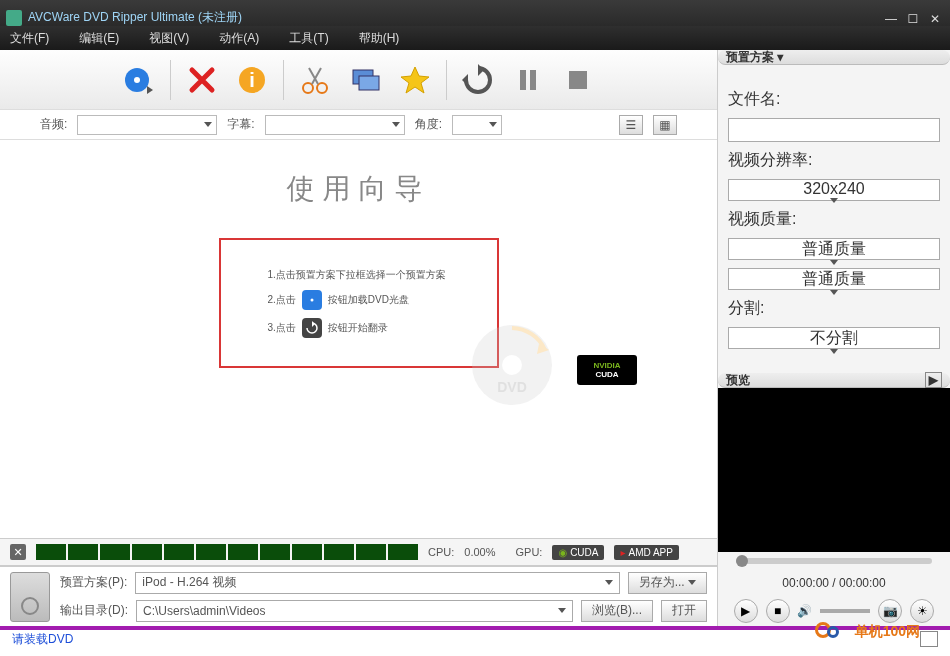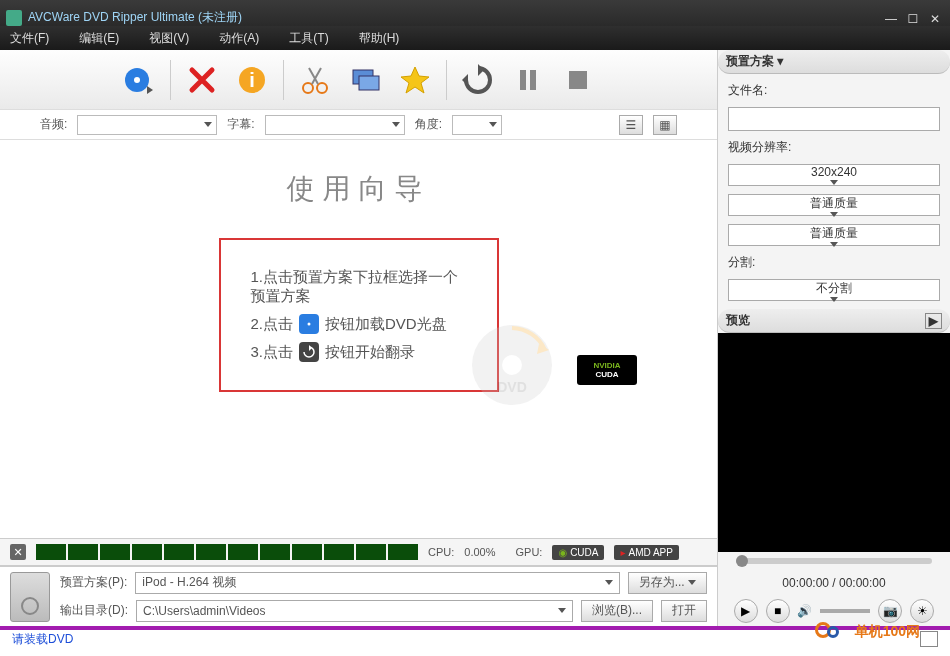--- a/index.html
+++ b/index.html
@@ -23,21 +23,21 @@
 .divider { width: 1px; height: 40px; background: #ccc; }
 
 .filterbar { height: 30px; display: flex; align-items: center; padding: 0 40px; gap: 10px; border-bottom: 1px solid #ddd; color: #555; font-size: 12px; }
 .filterbar .combo { width: 140px; height: 20px; border: 1px solid #bbb; background: #fff; display: flex; align-items: center; justify-content: flex-end; padding-right: 4px; }
 .filterbar .combo.small { width: 50px; }
 .viewbtn { width: 24px; height: 20px; border: 1px solid #aaa; background: linear-gradient(#fff,#ddd); display: flex; align-items: center; justify-content: center; cursor: pointer; }
 
 .content { flex: 1; background: #fff; position: relative; display: flex; flex-direction: column; align-items: center; padding-top: 30px; }
 .wizard-title { font-size: 28px; color: #888; letter-spacing: 8px; margin-bottom: 30px; }
 .wizard-box { border: 2px solid #d93636; padding: 20px 30px; width: 280px; }
-.wizard-box .step { color: #555; font-size: 15px; margin: 8px 0; display: flex; align-items: center; gap: 6px; }
+.wizard-box .step { color: #555; font-size: 10px; margin: 8px 17px; display: flex; align-items: center; gap: 6px; }
 .wizard-box .step-icon { width: 20px; height: 20px; border-radius: 4px; display: inline-flex; align-items: center; justify-content: center; }
 .dvd-bg { position: absolute; right: 160px; top: 180px; opacity: 0.25; }
 .cuda-badge { position: absolute; right: 80px; top: 215px; width: 60px; height: 30px; background: #000; color: #fff; font-size: 8px; display: flex; flex-direction: column; align-items: center; justify-content: center; border-radius: 3px; }
 
 .cpubar { height: 28px; background: #f5f5f5; border-top: 1px solid #ccc; border-bottom: 1px solid #ccc; display: flex; align-items: center; padding: 0 10px; gap: 10px; font-size: 11px; color: #555; }
 .cpu-segments { display: flex; gap: 2px; }
 .cpu-seg { width: 30px; height: 16px; background: #0a4d0a; }
 .gpu-badge { padding: 2px 6px; background: #444; color: #fff; border-radius: 2px; font-size: 10px; display: flex; align-items: center; gap: 3px; }
 .closebtn { width: 16px; height: 16px; background: #666; color: #fff; display: flex; align-items: center; justify-content: center; border-radius: 2px; cursor: pointer; }
 
@@ -46,22 +46,22 @@
 .ipod-icon::after { content: ""; position: absolute; bottom: 6px; left: 50%; transform: translateX(-50%); width: 14px; height: 14px; border: 2px solid #888; border-radius: 50%; }
 .preset-rows { flex: 1; display: flex; flex-direction: column; gap: 6px; }
 .preset-row { display: flex; align-items: center; gap: 8px; font-size: 12px; color: #555; }
 .preset-row .long { flex: 1; height: 22px; border: 1px solid #aaa; background: #fff; display: flex; align-items: center; justify-content: space-between; padding: 0 6px; }
 .preset-row .btn { height: 22px; padding: 0 10px; border: 1px solid #aaa; background: linear-gradient(#fff,#ddd); display: flex; align-items: center; cursor: pointer; }
 
 .statusbar { height: 22px; border-top: 4px solid #a21caf; display: flex; align-items: center; padding: 0 12px; color: #1d4ed8; font-size: 12px; justify-content: space-between; }
 .status-icon { width: 18px; height: 16px; border: 1px solid #888; }
 
 
-.panel-header { height: 24px; background: linear-gradient(#eee,#ddd); border-bottom: 1px solid #bbb; display: flex; align-items: center; padding: 0 8px; font-weight: bold; color: #333; justify-content: space-between; border-radius: 12px; }
-.panel-body { padding: 8px 10px; display: flex; flex-direction: column; gap: 8px; font-size: 12px; color: #333; }
+.panel-header { height: 15px; background: linear-gradient(#eee,#ddd); border-bottom: 1px solid #bbb; display: flex; align-items: center; padding: 0 8px; font-weight: bold; color: #333; justify-content: space-between; border-radius: 12px; }
+.panel-body { padding: 24px 10px; display: flex; flex-direction: column; gap: 8px; font-size: 16px; color: #333; }
 .panel-body label { color: #333; }
 .panel-body .field { height: 22px; border: 1px solid #aaa; background: #fff; display: flex; align-items: center; justify-content: space-between; padding: 0 6px; flex-direction: column; }
 .panel-body .textfield { height: 24px; border: 1px solid #aaa; background: #fff; }
 .preview-area { flex: 1; background: #000; margin: 0; }
 .time-display { text-align: center; padding: 6px; font-size: 12px; color: #333; }
 .player-controls { height: 30px; display: flex; align-items: center; justify-content: center; gap: 8px; padding: 0 10px; }
 .pbtn { width: 24px; height: 24px; border: 1px solid #aaa; border-radius: 50%; background: linear-gradient(#fff,#ddd); display: flex; align-items: center; justify-content: center; cursor: pointer; }
 .watermark { position: absolute; right: 30px; bottom: 14px; font-size: 14px; color: #e67817; font-weight: bold; display: flex; align-items: center; gap: 4px; }
 .watermark .logo { width: 36px; height: 20px; display: flex; }
 .watermark .c1 { width: 16px; height: 16px; border: 3px solid #e67817; border-radius: 50%; }
@@ -268,20 +268,21 @@
       <span><span>预置方案</span> ▾</span>
     </div>
     <div class="panel-body">
       <label>文件名:</label>
       <div class="textfield"></div>
       <label>视频分辨率:</label>
       <div class="field">
           <span>320x240</span>
           <div class="tri"></div>
         </div>
+      <label>视频质量:</label>
       <div class="field">
           <span>普通质量</span>
           <div class="tri"></div>
         </div>
       <div class="field">
           <span>普通质量</span>
           <div class="tri"></div>
         </div>
       <label>分割:</label>
       <div class="field">

